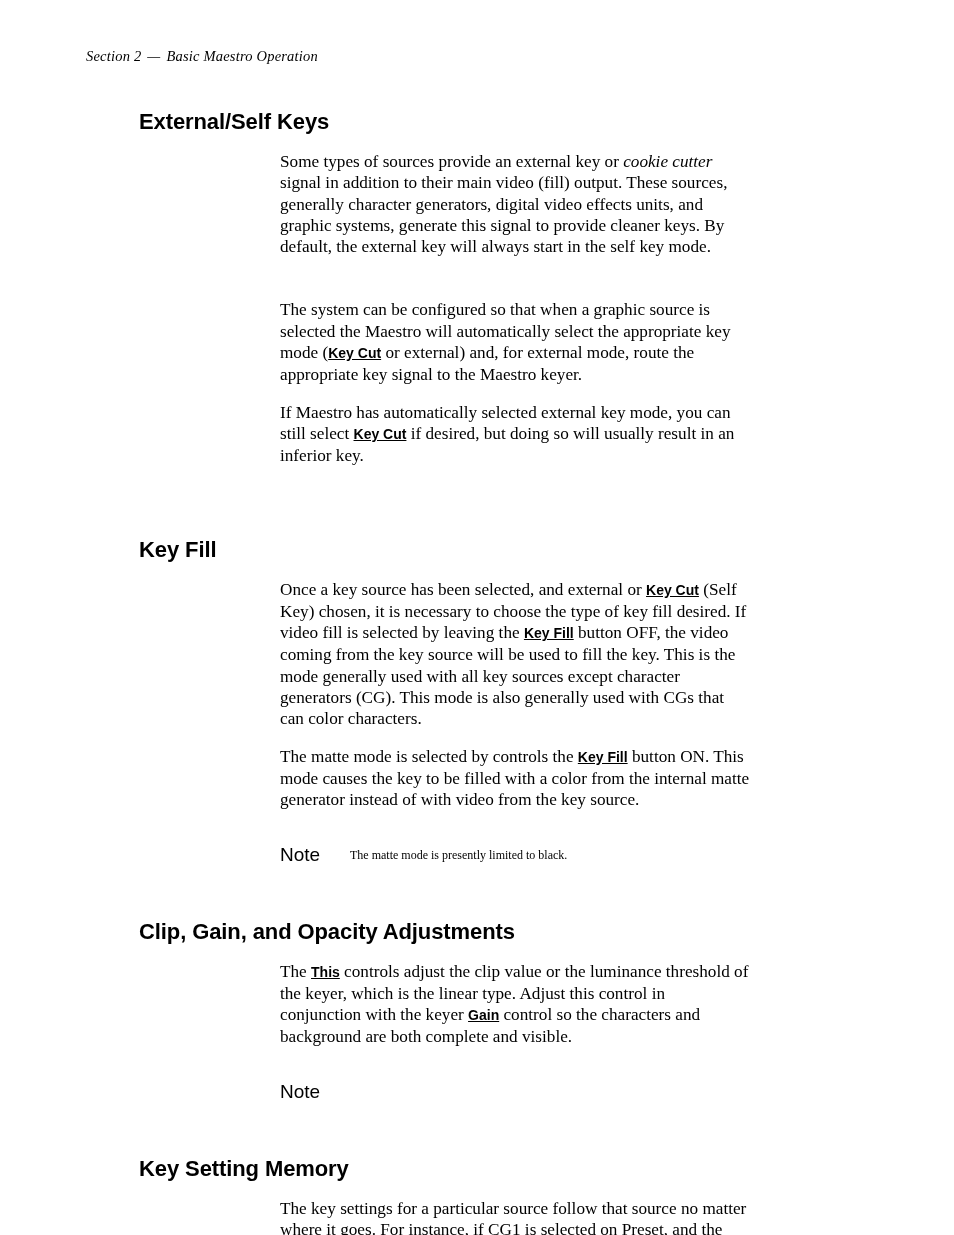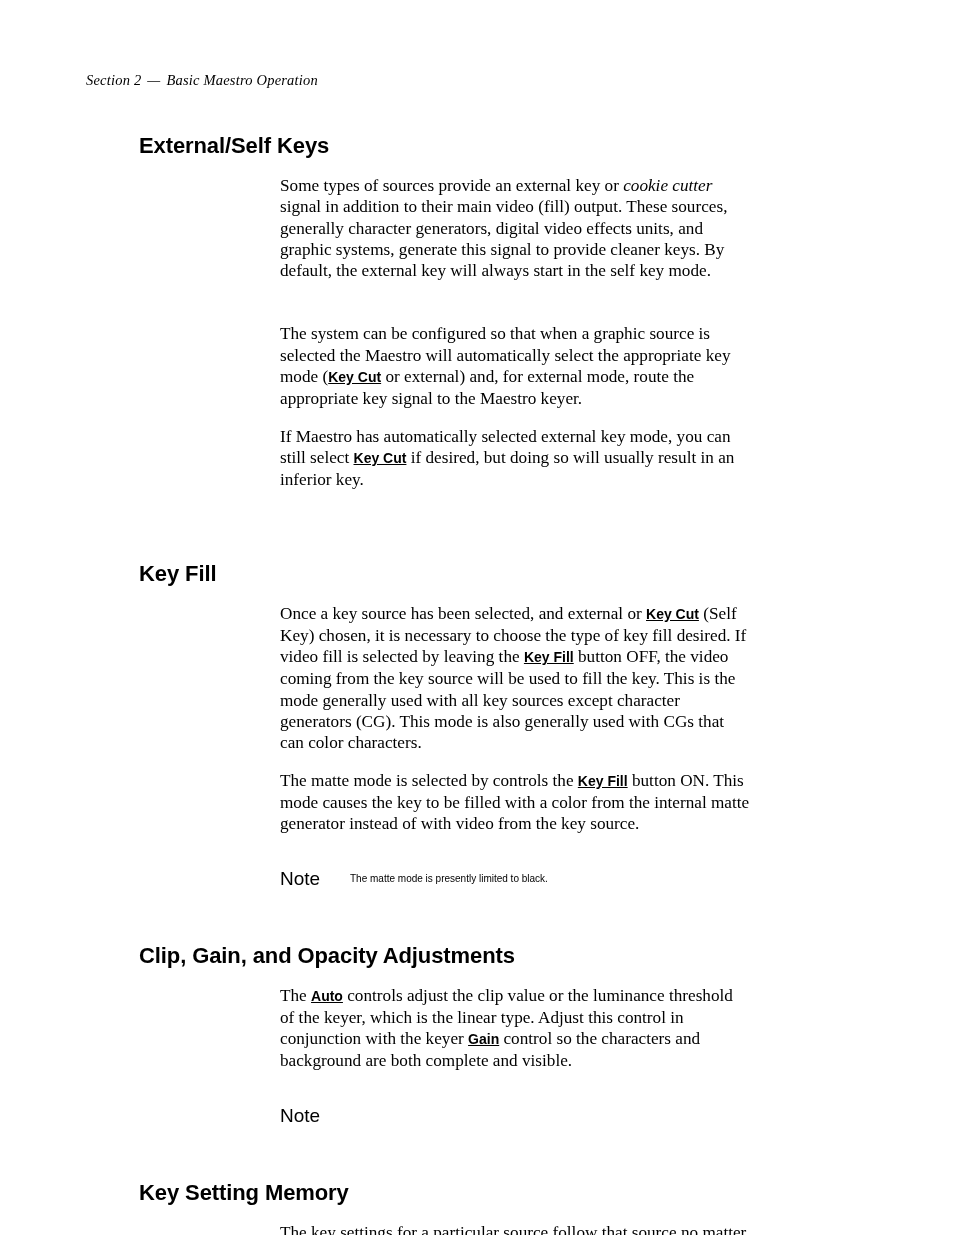--- a/index.html
+++ b/index.html
@@ -14,21 +14,21 @@
     font-family: "Liberation Serif", serif;
     color: #000000;
     overflow: hidden;
   }
   .page {
     position: absolute;
     left: 0; top: 0;
     width: 862px;
     height: 1235px;
     box-sizing: border-box;
-    padding: 72px 112px 0 84px;
+    padding: 48px 112px 0 84px;
   }
   .running-head {
     font-family: "Liberation Serif", serif;
     font-style: italic;
     font-size: 14.5px;
     letter-spacing: 0.2px;
     color: #000;
     margin: 0 0 44px 2px;
   }
   .running-head .sep {
@@ -78,22 +78,22 @@
   }
   .note-label {
     font-family: "Liberation Sans", sans-serif;
     font-weight: normal;
     font-size: 19px;
     width: 70px;
     flex: 0 0 70px;
     line-height: 20px;
   }
   .note-text {
-    font-family: Liberation Sans, sans-serif;
-    font-size: 10px;
+    font-family: Liberation Serif, serif;
+    font-size: 12px;
     line-height: 20px;
   }
 
   .spacer-xl { height: 42px; }
   .spacer-m { height: 26px; }
   .spacer-s { height: 18px; }
 
   .footer {
     position: absolute;
     left: 84px;
@@ -138,21 +138,21 @@
   <p class="body-para"><span>The matte mode is selected by controls the </span><span class="bold-ui">Key Fill</span><span> button ON. This mode causes the key to be filled with a color from the internal matte generator instead of with video from the key source.</span></p>
 
   <div class="spacer-s"></div>
   <div class="note-row">
     <div class="note-label">Note</div>
     <div class="note-text">The matte mode is presently limited to black.</div>
   </div>
 
   <div class="spacer-xl"></div>
   <h1 class="section-title">Clip, Gain, and Opacity Adjustments</h1>
-  <p class="body-para"><span>The </span><span class="bold-ui">Auto</span><span> controls adjust the clip value or the luminance threshold of the keyer, which is the linear type. Adjust this control in conjunction with the keyer </span><span class="bold-ui">Gain</span><span> control so the characters and background are both complete and visible.</span></p>
+  <p class="body-para"><span>The </span><span class="bold-ui">This</span><span> controls adjust the clip value or the luminance threshold of the keyer, which is the linear type. Adjust this control in conjunction with the keyer </span><span class="bold-ui">Gain</span><span> control so the characters and background are both complete and visible.</span></p>
 
   <div class="spacer-s"></div>
   <div class="note-row">
     <div class="note-label">Note</div>
   </div>
 
   <div class="spacer-xl"></div>
   <h1 class="section-title">Key Setting Memory</h1>
   <p class="body-para"><span>The key settings for a particular source follow that source no matter where it goes. For instance, if CG1 is selected on Preset, and the operator adjusts</span></p>
 

